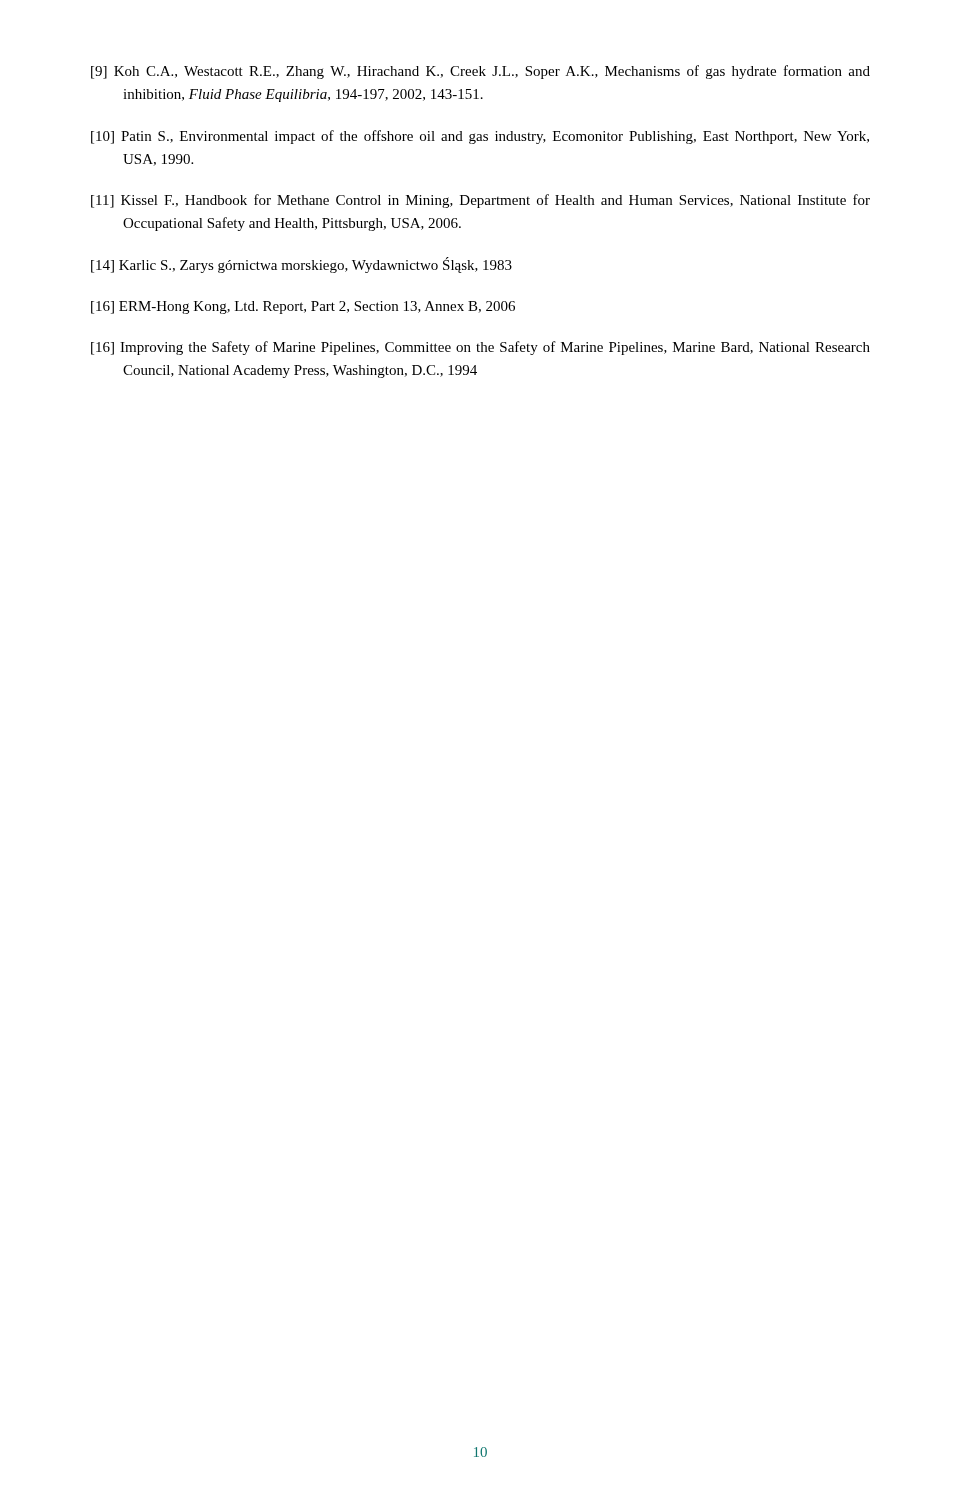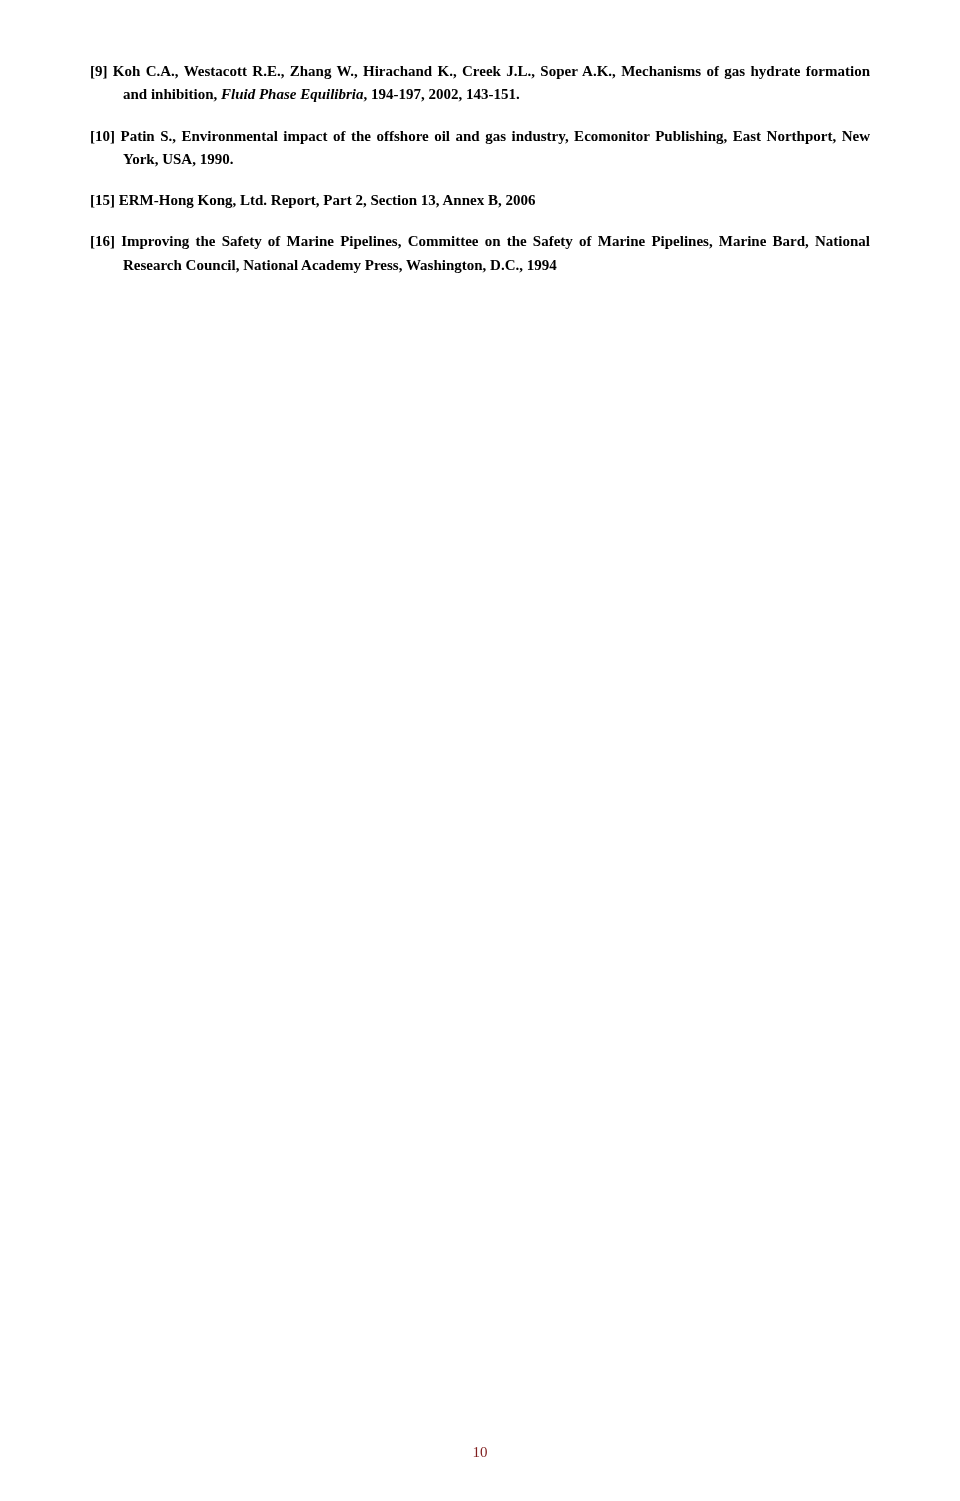--- a/index.html
+++ b/index.html
@@ -19,60 +19,69 @@
     .page-container {
       width: 960px;
       min-height: 1501px;
       padding: 60px 90px 80px 90px;
       position: relative;
     }
     .reference-block {
       margin-bottom: 18px;
       text-align: justify;
       line-height: 1.55;
-      font-weight: bold;
     }
     .reference-block p {
       text-indent: -2.2em;
       padding-left: 2.2em;
       text-align: justify;
     }
     .page-number {
       position: absolute;
       bottom: 40px;
       left: 50%;
       transform: translateX(-50%);
       font-size: 15px;
-      color: #7f1d1d;
+      color: #0f766e;
     }
   </style>
 </head>
 <body>
 
 <div class="page-container">
 
   <div class="reference-block">
     <p>
       [9] Koh C.A., Westacott R.E., Zhang W., Hirachand K., Creek J.L., Soper A.K., Mechanisms of gas hydrate formation and inhibition, <em>Fluid Phase Equilibria</em>, 194-197, 2002, 143-151.
     </p>
   </div>
 
   <div class="reference-block">
     <p>
       [10] Patin S., Environmental impact of the offshore oil and gas industry, Ecomonitor Publishing, East Northport, New York, USA, 1990.
     </p>
   </div>
 
-
+  <div class="reference-block">
+    <p>
+      [11] Kissel F., Handbook for Methane Control in Mining, Department of Health and Human Services, National Institute for Occupational Safety and Health, Pittsburgh, USA, 2006.
+    </p>
+  </div>
 
 
 
   <div class="reference-block">
     <p>
-      [15] ERM-Hong Kong, Ltd. Report, Part 2, Section 13, Annex B, 2006
+      [14] Karlic S., Zarys górnictwa morskiego, Wydawnictwo Śląsk, 1983
+    </p>
+  </div>
+
+  <div class="reference-block">
+    <p>
+      [16] ERM-Hong Kong, Ltd. Report, Part 2, Section 13, Annex B, 2006
     </p>
   </div>
 
   <div class="reference-block">
     <p>
       [16] Improving the Safety of Marine Pipelines, Committee on the Safety of Marine Pipelines, Marine Bard, National Research Council, National Academy Press, Washington, D.C., 1994
     </p>
   </div>
 
   <div class="page-number">10</div>

